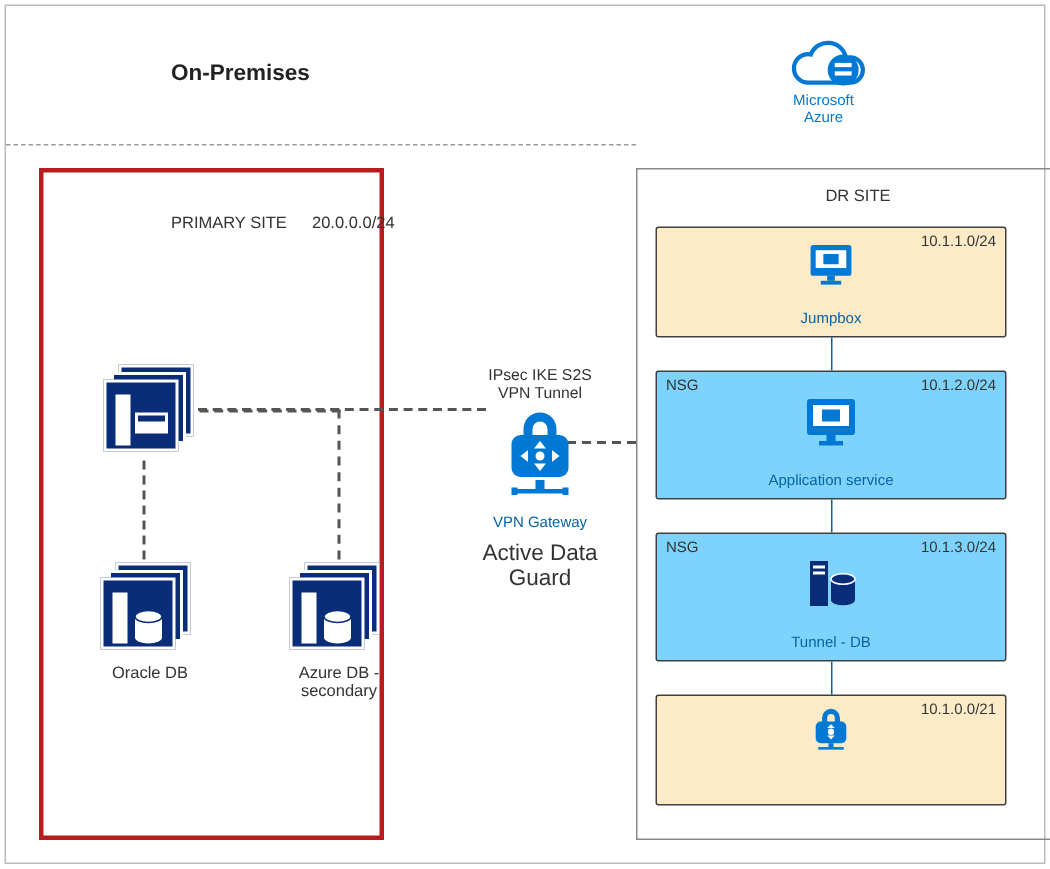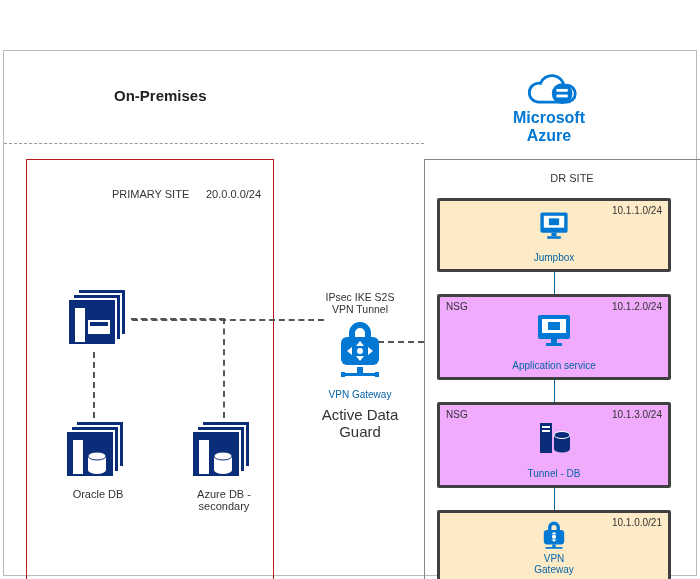--- a/index.html
+++ b/index.html
@@ -9,50 +9,49 @@
     background: #fff;
     color: #333;
     width: 700px;
     height: 579px;
     position: relative;
   }
   .canvas {
     position: absolute;
     inset: 3px;
     border: 1px solid #bbb;
-    margin-top: 47px;
   }
 
   .header-onprem {
     position: absolute;
     left: 110px; top: 36px;
     font-weight: 700; font-size: 15px; color: #222;
   }
   .azure-logo {
     position: absolute;
     left: 485px; top: 18px;
     width: 120px; text-align: center;
   }
   .azure-logo .cloud {
     width: 60px; height: 38px; margin: 0 auto; position: relative;
   }
   .azure-logo .cloud svg { width: 60px; height: 38px; }
-  .azure-logo .lbl { font-size: 16px; color:#0078d4; margin-top:2px; line-height:1.1;font-weight:bold;}
+  .azure-logo .lbl { font-size: 10px; color:#0078d4; margin-top:2px; line-height:1.1;}
 
   .dashline-h {
     position: absolute;
     border-top: 1px dashed #999;
     height: 0;
   }
 
   .primary-box {
     position: absolute;
     left: 22px; top: 108px;
-    width: 248px; height: 448px;
-    border: 1px solid #b91c1c;
+    width: 230px; height: 448px;
+    border: 3px solid #b91c1c;
   }
   .primary-title {
     position: absolute;
     left: 85px; top: 28px;
     font-size: 11px; color:#333;
   }
   .primary-cidr {
     position: absolute;
     left: 179px; top: 28px;
     font-size: 11px; color:#333;
@@ -67,25 +66,25 @@
   .dr-title {
     position: absolute;
     left: 0; right:0; top: 12px;
     text-align: center;
     font-size: 11px; color:#333;
   }
 
   .tile {
     position: absolute;
     width: 234px; height: 86px;
-    border: 3px solid #404040;
+    border: 1px solid #404040;
     border-radius: 2px;
   }
   .tile.yellow { background: #fdebc8; }
-  .tile.blue   { background: #f0abfc; padding-left: 16px; }
+  .tile.blue   { background: #7dd3fc; padding-left: 16px; }
   .tile .cidr {
     position: absolute; right: 6px; top: 4px;
     font-size: 10px; color:#333;
   }
   .tile .nsg {
     position: absolute; left: 6px; top: 4px;
     font-size: 10px; color:#333;
   }
   .tile .icon {
     position: absolute; left: 50%; top: 14px;
@@ -281,18 +280,16 @@
       <div class="cidr">10.1.0.0/21</div>
       <svg class="icon" viewBox="0 0 40 40" style="top:6px;">
         <path d="M13 10a7 7 0 0 1 14 0v4h-4v-4a3 3 0 0 0-6 0v4h-4z" fill="#0078d4"></path>
         <rect x="8" y="13" width="24" height="17" rx="4" fill="#0078d4"></rect>
         <circle cx="20" cy="21" r="2.5" fill="#fff"></circle>
         <polygon points="20,15 23,18 17,18" fill="#fff"></polygon>
         <polygon points="20,27 17,24 23,24" fill="#fff"></polygon>
         <rect x="18" y="30" width="4" height="3" fill="#0078d4"></rect>
         <rect x="10" y="33" width="20" height="2" fill="#0078d4"></rect>
       </svg>
-      <div class="caption" style="white-space:pre-line;">VPN
-Gateway</div>
     </div>
   </div>
 
 </div>
 
 </body></html>

